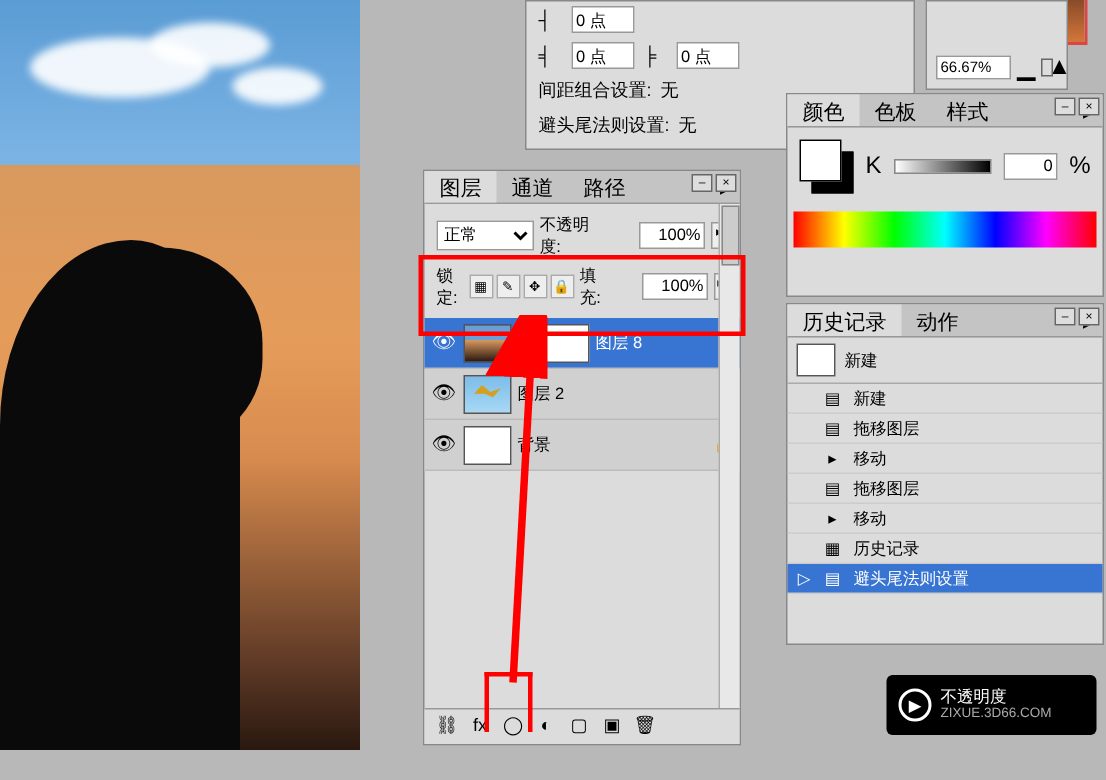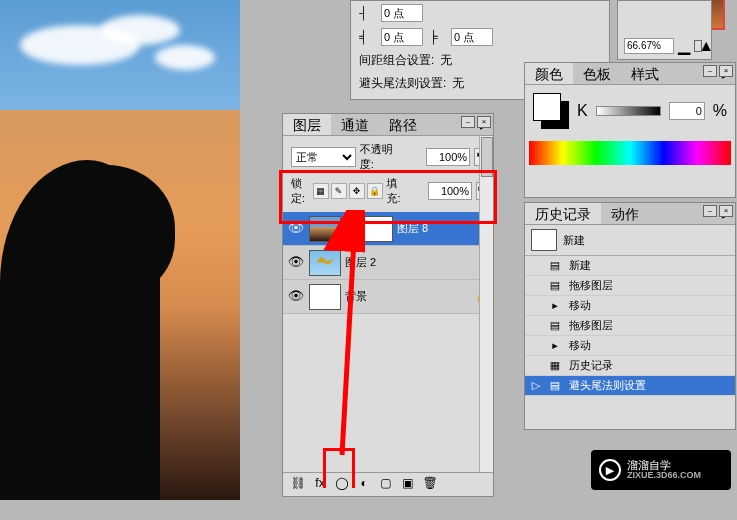--- a/index.html
+++ b/index.html
@@ -74,21 +74,21 @@
 .hist-thumb { width: 26px; height: 22px; border: 1px solid #555; background: #fff; }
 .hist-list { font-size: 11px; }
 .hist-row { display: flex; align-items: center; height: 20px; padding: 0 6px; gap: 6px; border-bottom: 1px solid #ccc; }
 .hist-row.selected { background: #3874d1; color: #fff; }
 .hist-icon { width: 16px; height: 14px; font-size: 11px; text-align: center; }
 .hist-ind { width: 10px; text-align: center; }
 
 .watermark { position: absolute; right: 6px; bottom: 30px; width: 140px; height: 40px; background: #000; border-radius: 4px; color: #fff; display: flex; align-items: center; gap: 6px; padding: 0 8px; font-size: 11px; }
 .wm-icon { width: 22px; height: 22px; border: 2px solid #fff; border-radius: 50%; display: flex; align-items: center; justify-content: center; font-size: 11px; }
 .wm-text { display: flex; flex-direction: column; line-height: 1.1; }
-.wm-sub { font-size: 9px; color: #aaa; font-weight: bold; }
+.wm-sub { font-size: 9px; color: #aaa; }
 
 .win-btn { width: 14px; height: 12px; border: 1px solid #666; background: #ddd; font-size: 8px; text-align: center; line-height: 10px; cursor: pointer; }
 .win-btns { position: absolute; right: 2px; top: 2px; display: flex; gap: 2px; }
 .scrollbar-v { position: absolute; right: 0; top: 22px; bottom: 24px; width: 14px; background: #e8e8e8; border-left: 1px solid #aaa; }
 .sb-handle { width: 12px; height: 40px; background: #ccc; border: 1px solid #888; margin: 1px auto; }
 </style>
 </head>
 <body>
 
 <div class="canvas">
@@ -287,16 +287,16 @@
       <marker id="ah" markerWidth="12" markerHeight="12" refX="6" refY="6" orient="auto">
         <path d="M0,0 L12,6 L0,12 Z" fill="red"></path>
       </marker>
     </defs>
   <line x1="22" y1="245" x2="35" y2="12" stroke="red" stroke-width="5" marker-end="url(#ah)"></line>
 </svg>
 
 <div class="watermark">
   <div class="wm-icon">▶</div>
   <div class="wm-text">
-    <span>溜溜自学</span>
+    <span>不透明度</span>
     <span class="wm-sub">ZIXUE.3D66.COM</span>
   </div>
 </div>
 
 </body></html>

